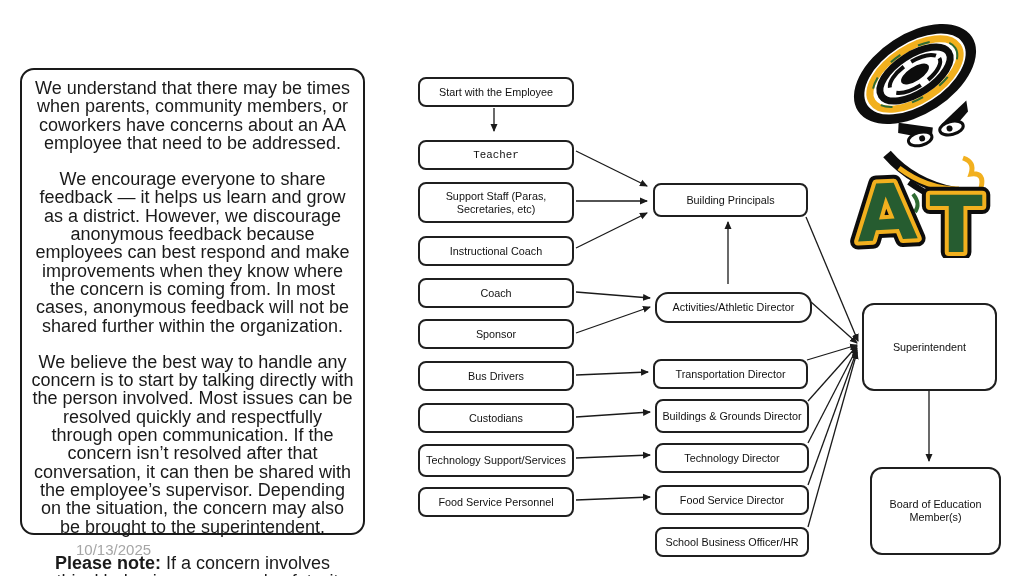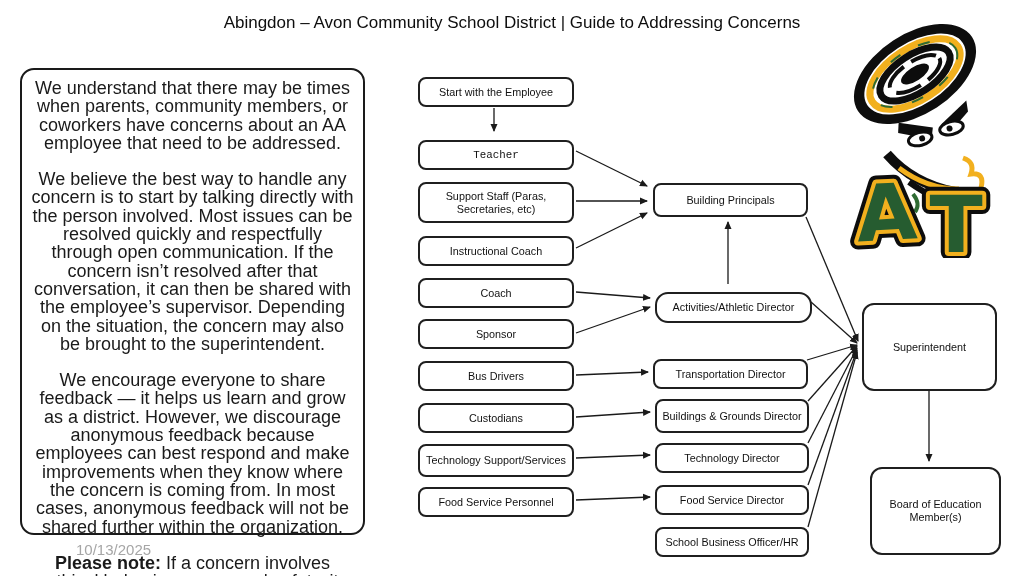--- a/index.html
+++ b/index.html
@@ -29,27 +29,26 @@
   }
   .fbox.nowrap{white-space:nowrap;}
   .fbox.big{border-radius:12px;border-width:2.2px;}
   
   .logo{position:absolute;left:843px;top:8px;width:162px;height:250px;}
 </style>
 </head>
 <body>
 
 <div class="title-wrap">
-  <div class="title-line">Abingdon – Avon Community School District | Guide to Addressing Concerns</div>
 </div>
 
 <div class="info-panel">
   <p>We understand that there may be times when parents, community members, or coworkers have concerns about an AA employee that need to be addressed.</p>
+  <p>We encourage everyone to share feedback — it helps us learn and grow as a district. However, we discourage anonymous feedback because employees can best respond and make improvements when they know where the concern is coming from. In most cases, anonymous feedback will not be shared further within the organization.</p>
   <p>We believe the best way to handle any concern is to start by talking directly with the person involved. Most issues can be resolved quickly and respectfully through open communication. If the concern isn’t resolved after that conversation, it can then be shared with the employee’s supervisor. Depending on the situation, the concern may also be brought to the superintendent.</p>
-  <p>We encourage everyone to share feedback — it helps us learn and grow as a district. However, we discourage anonymous feedback because employees can best respond and make improvements when they know where the concern is coming from. In most cases, anonymous feedback will not be shared further within the organization.</p>
   <p><b>Please note:</b><span> If a concern involves ethical behavior or personal safety, it should be reported right away to the employee’s direct supervisor.</span></p>
 </div>
 
 <div class="date-stamp">10/13/2025</div>
 
 <svg class="arrow-layer" width="1024" height="576" viewBox="0 0 1024 576">
   <defs>
     <marker id="arr" markerWidth="9" markerHeight="8" refX="7" refY="3.5" orient="auto" markerUnits="userSpaceOnUse" viewBox="0 0 9 7">
       <path d="M0,0 L8,3.5 L0,7 Z" fill="#1a1a1a"></path>
     </marker>

